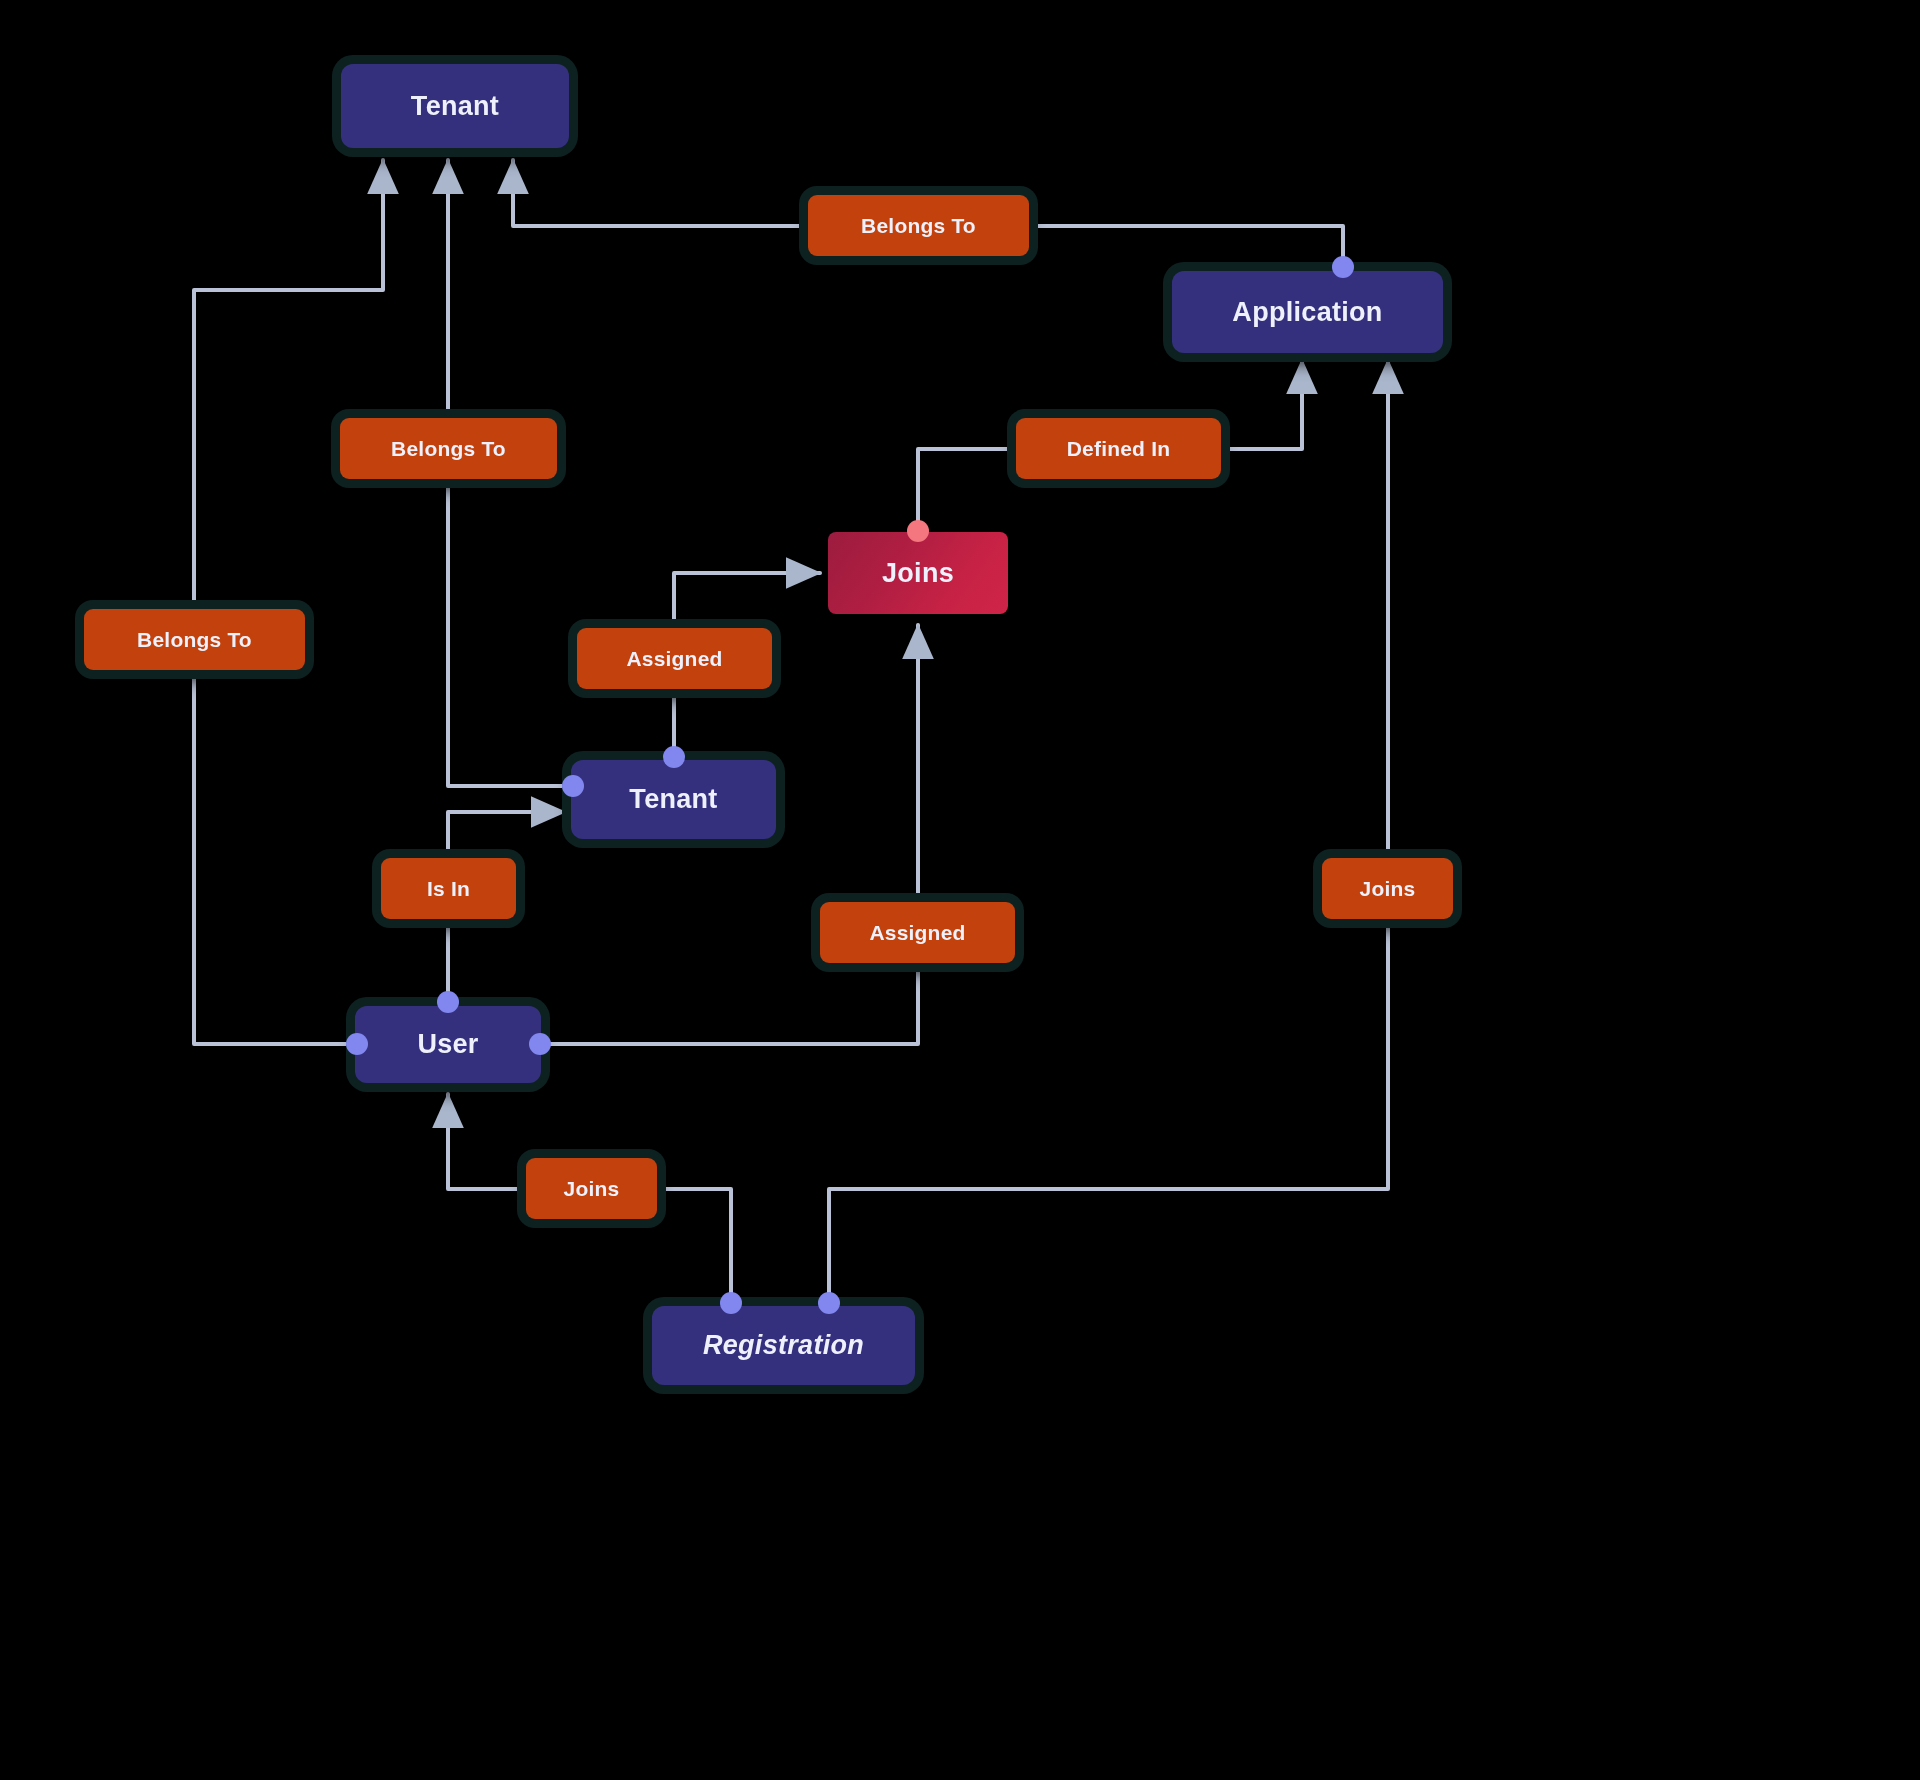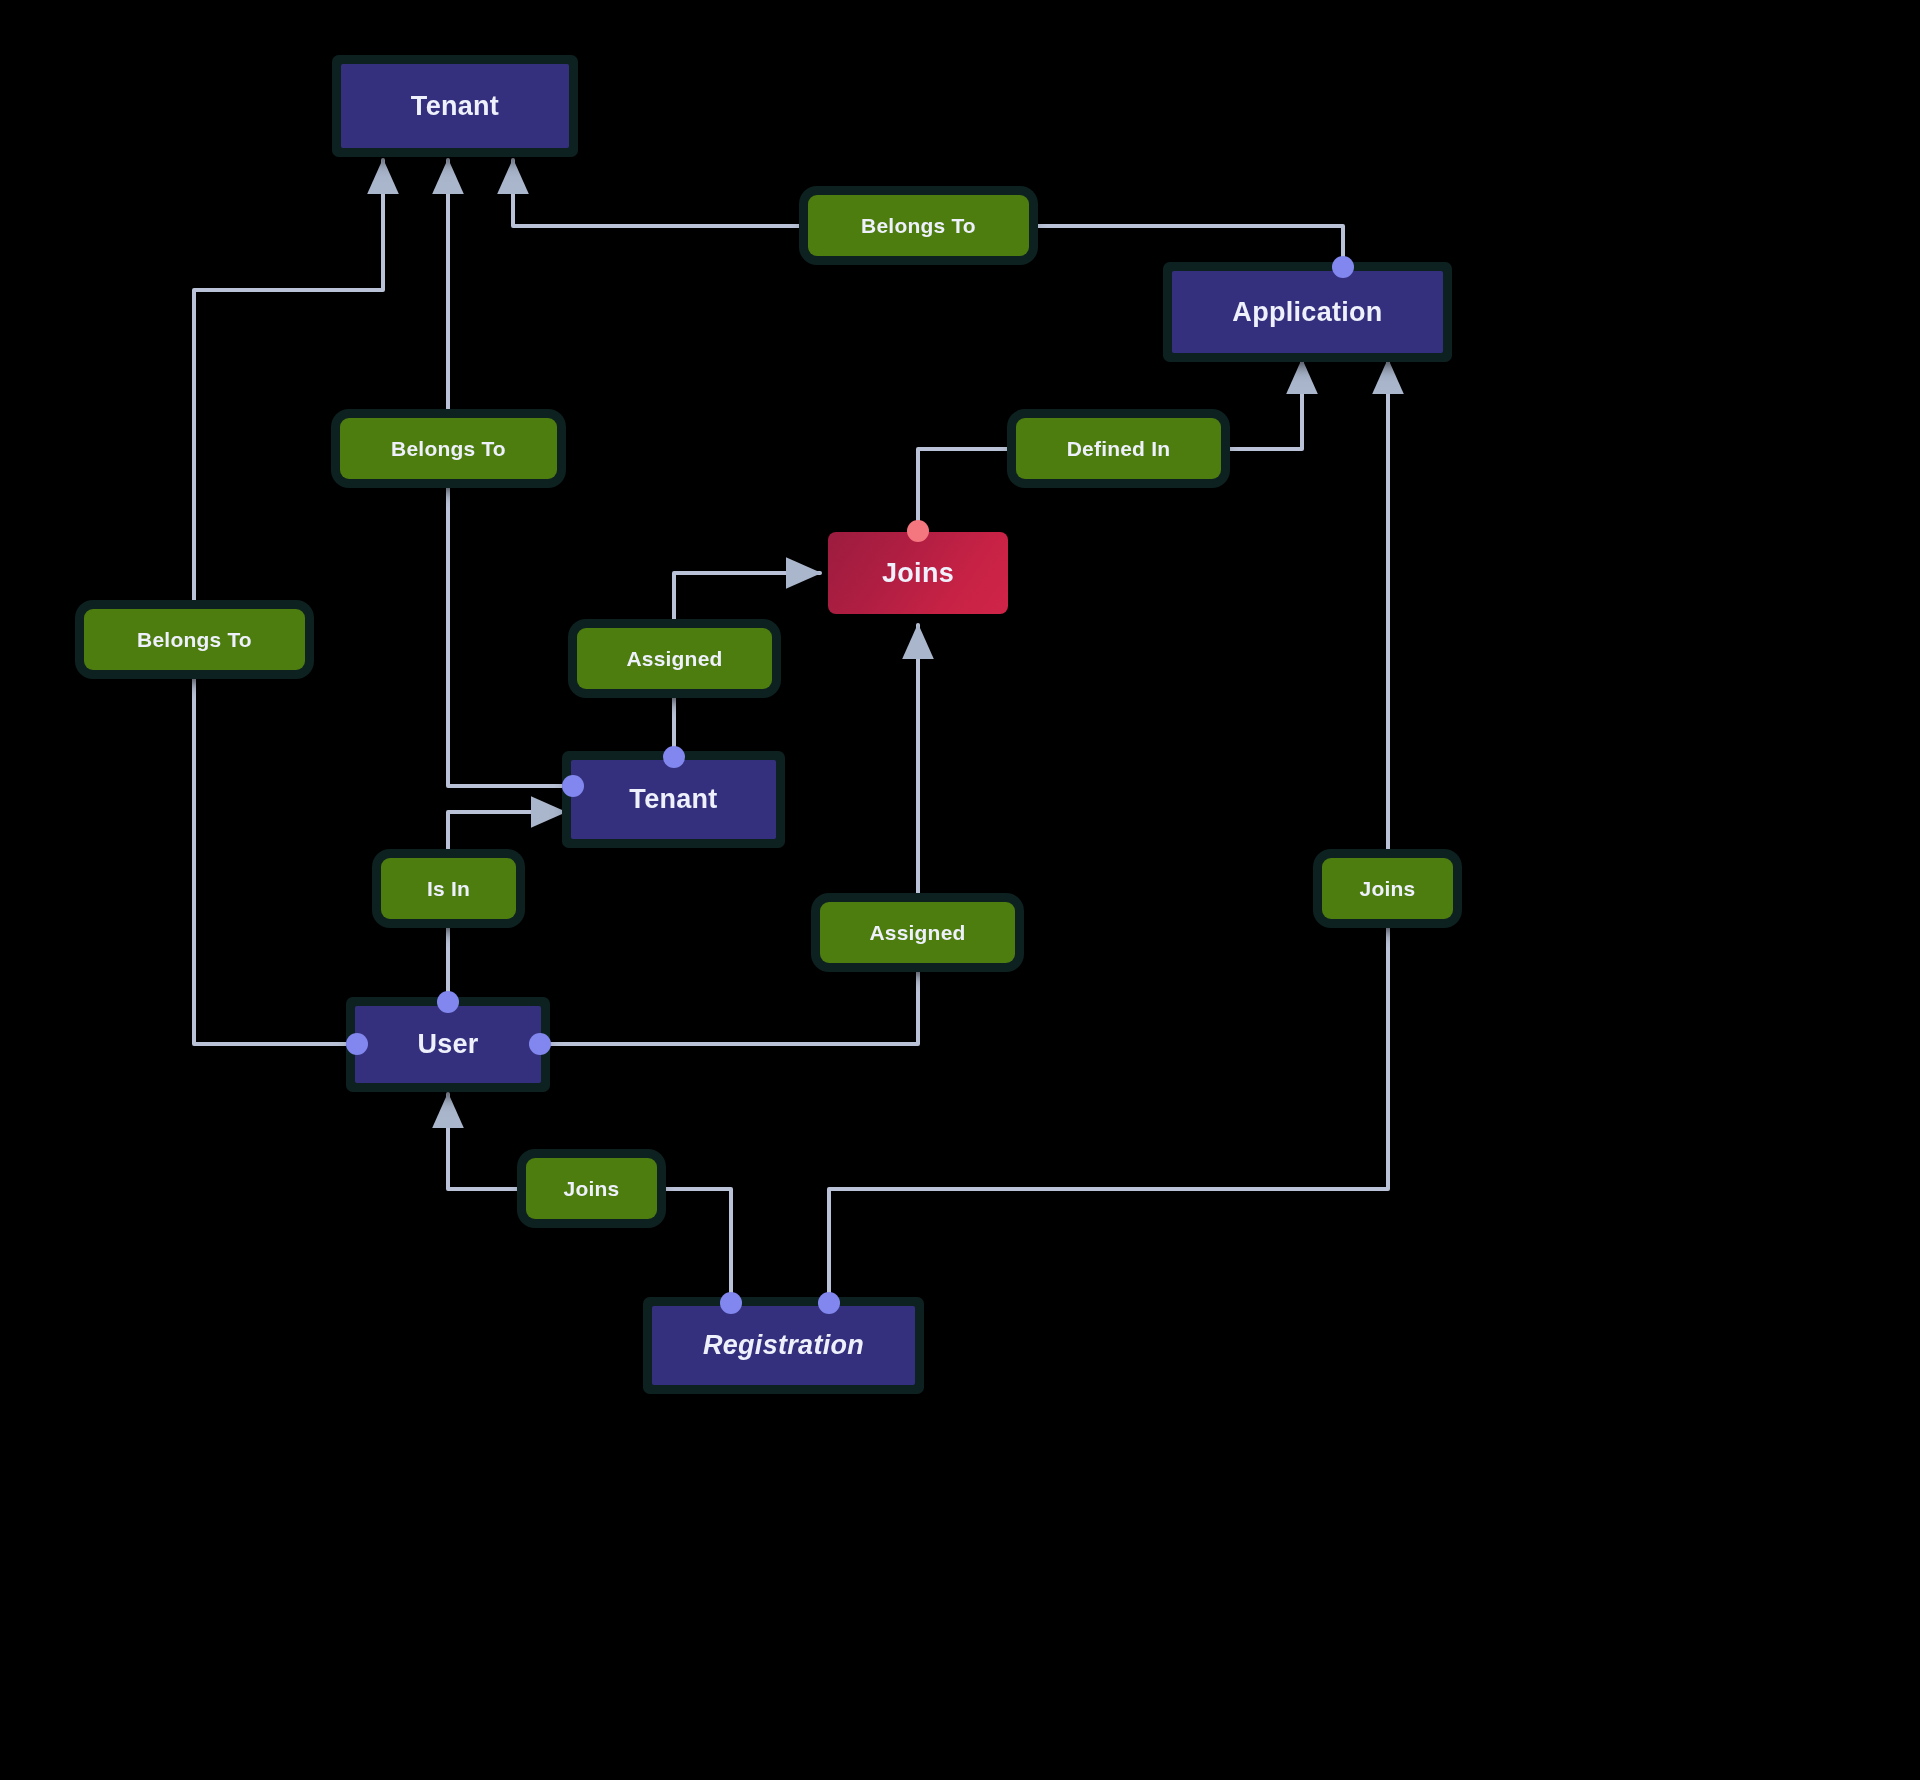--- a/index.html
+++ b/index.html
@@ -25,41 +25,41 @@
     top: 0;
     width: 1920px;
     height: 1780px;
   }
   .node {
     position: absolute;
     display: flex;
     align-items: center;
     justify-content: center;
     box-sizing: border-box;
-    border-radius: 2px;
+    border-radius: 12px;
     color: #eef1fb;
     text-align: center;
     z-index: 5;
   }
   .node.entity {
     background: #34307e;
     font-size: 27px;
     font-weight: bold;
     letter-spacing: 0.3px;
     box-shadow: 0 0 0 9px #0d2220, 0 12px 16px -2px rgba(0,0,0,0.85);
   }
   .node.entity-accent {
     background: linear-gradient(125deg, #9c1c3f 0%, #b01e42 38%, #c72245 72%, #cf2447 100%);
     font-size: 27px;
     font-weight: bold;
     box-shadow: none;
     border-radius: 8px;
   }
   .node.rel {
-    background: #4d7c0f;
+    background: #c2410c;
     font-size: 21px;
     font-weight: bold;
     letter-spacing: 0.2px;
     border-radius: 9px;
     box-shadow: 0 0 0 9px #0d2220, 0 12px 16px -2px rgba(0,0,0,0.85);
   }
   .port {
     position: absolute;
     width: 22px;
     height: 22px;

